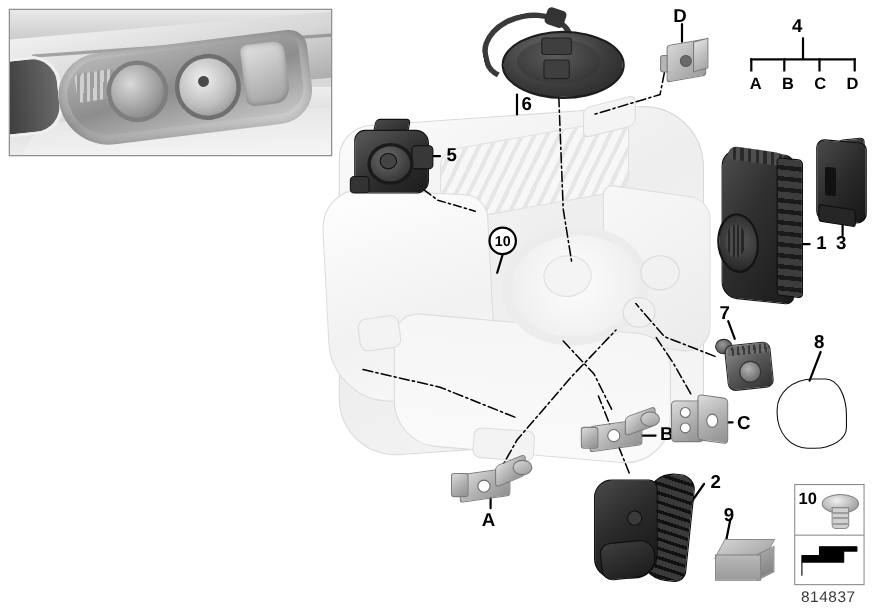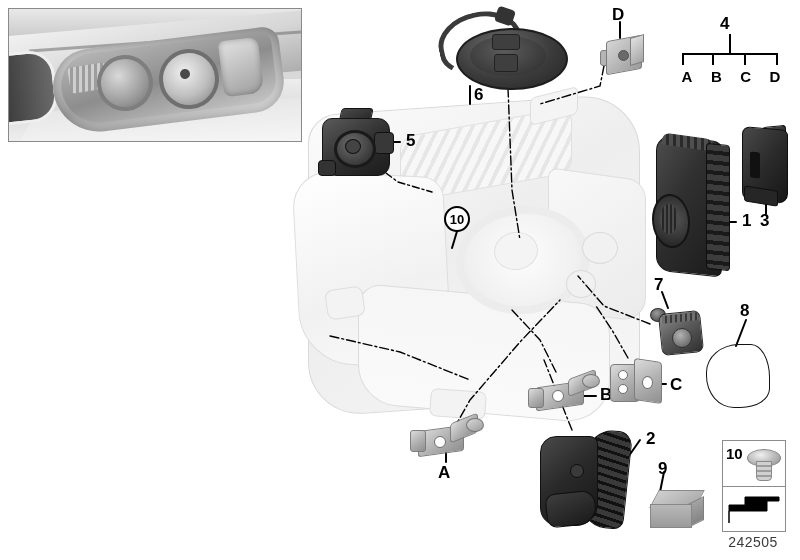--- a/index.html
+++ b/index.html
@@ -719,15 +719,15 @@
     <div class="b10-screw-shank"></div>
   </div>
 
   <div id="box-arrow" class="abs">
     <svg width="62" height="44" viewBox="0 0 62 44">
       <path d="M6,34 L6,22 L44,22 L44,12 L56,12 L56,8 L22,8 L22,16 L6,16 Z" fill="#000" stroke="#000" stroke-width="1" stroke-linejoin="round" transform="translate(0,2)"></path>
       <path d="M7,33 L7,23 L45,23 L45,14 L40,9 L52,9 L52,5" fill="none" stroke="#000" stroke-width="0"></path>
     </svg>
   </div>
 
-  <div id="diagram-id" class="abs">242505</div>
+  <div id="diagram-id" class="abs">814837</div>
 
 </div>
 
 </body></html>

